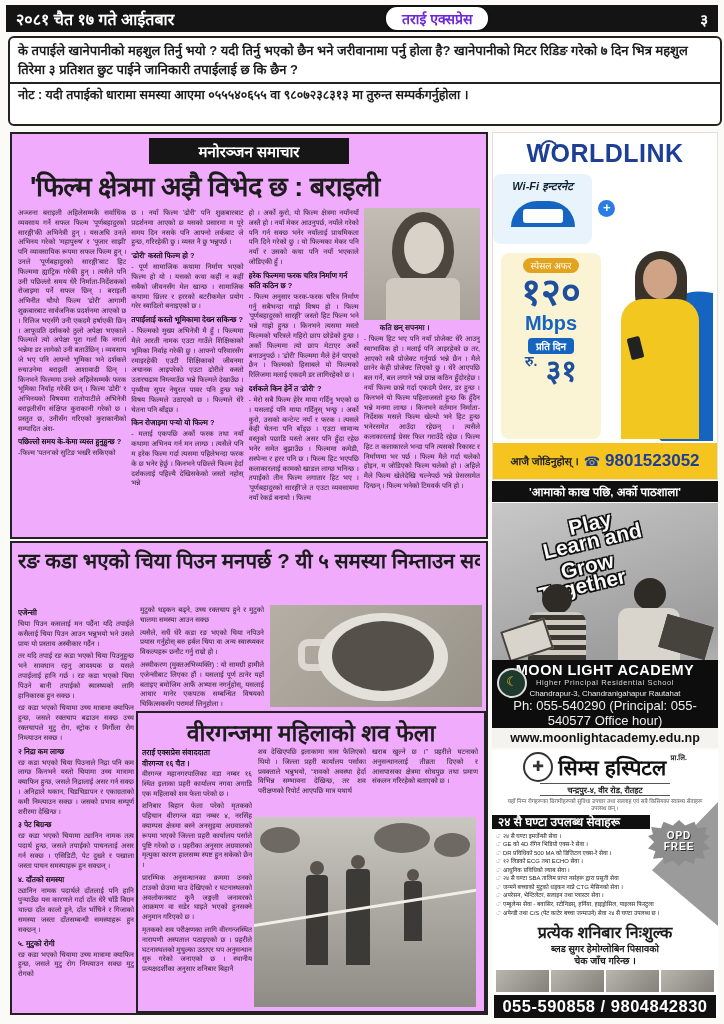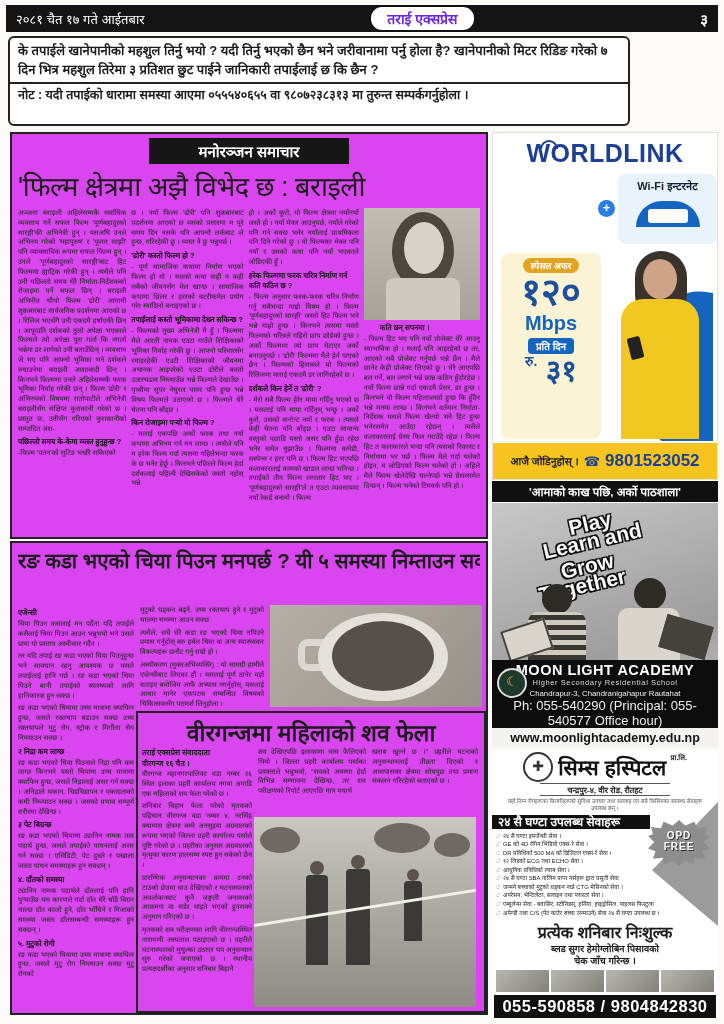--- a/index.html
+++ b/index.html
@@ -2,40 +2,40 @@
 <html><head>
 <meta charset="utf-8">
 <style>
   html,body{margin:0;padding:0;background:#e9e7e2;}
   .page{position:relative;width:724px;height:1024px;background:#fbfaf7;overflow:hidden;
         font-family:"Liberation Sans","DejaVu Sans",sans-serif;color:#1c1c1c;}
   .abs{position:absolute;}
   
   .masthead{left:6px;top:5px;width:712px;height:27px;background:#141414;display:flex;
             align-items:center;justify-content:space-between;padding:0 10px;box-sizing:border-box;}
-  .mast-date{color:#fff;font-size:13px;font-weight:normal;}
+  .mast-date{color:#fff;font-size:16px;font-weight:bold;}
   .mast-pill{background:#fff;border:2px solid #111;border-radius:13px;padding:2px 16px;
              font-size:14px;font-weight:bold;color:#6d28d9;}
   .mast-page{color:#fff;font-size:15px;font-weight:bold;}
   
-  .notice{left:8px;top:36px;width:622px;height:90px;border:2px solid #222;border-radius:6px;
+  .notice{left:8px;top:36px;width:714px;height:90px;border:2px solid #222;border-radius:6px;
           box-sizing:border-box;background:#fff;}
   .notice-body{margin:0;padding:4px 8px 2px;font-size:13px;font-weight:bold;line-height:1.45;}
   .notice-note{margin:0;padding:2px 8px;font-size:12.5px;font-weight:bold;border-top:2px solid #222;}
   
-  .nbox{border:2px solid #222;background:#d946ef;box-sizing:border-box;}
+  .nbox{border:2px solid #222;background:#f0abfc;box-sizing:border-box;}
   .badge{background:#161616;color:#fff;font-weight:bold;text-align:center;}
   .cols{display:flex;gap:5px;}
   .t{font-size:7px;line-height:1.4;text-align:justify;color:#242424;margin:0 0 3px;}
   .h{font-size:7.4px;font-weight:bold;margin:2px 0 2px;color:#111;}
   .col{overflow:hidden;}
   
   .ent{left:10px;top:132px;width:478px;height:407px;padding:4px 6px;overflow:hidden;}
   .ent-badge{width:200px;margin:0 auto;font-size:15px;padding:3px 0;}
-  .ent-head{font-size:27px;font-weight:normal;white-space:nowrap;overflow:hidden;margin:3px 0 4px;letter-spacing:-0.5px;}
+  .ent-head{font-size:27px;font-weight:bold;white-space:nowrap;overflow:hidden;margin:3px 12px 4px;letter-spacing:-0.5px;}
   .ent-cols{height:318px;}
   .photo{background:linear-gradient(180deg,#c2bcb4,#a8a29a);position:relative;overflow:hidden;}
   .face{position:absolute;border-radius:50%;background:#d9d2c8;}
   .hair{position:absolute;border-radius:50%;background:#4c463f;}
   .torso{position:absolute;background:#cfc9c0;border-radius:8px 8px 0 0;}
   .cap{font-size:7.4px;font-weight:bold;margin:2px 16px;}
   
   .life{left:10px;top:541px;width:478px;height:474px;overflow:hidden;}
   .life-badge{width:190px;margin:4px auto 0;font-size:16px;padding:3px 0;}
   .life-head{font-size:20.5px;font-weight:bold;white-space:nowrap;overflow:hidden;margin:3px 6px 2px;}
@@ -49,36 +49,36 @@
   .byline{font-size:7.6px;font-weight:bold;margin:0 0 1px;}
   .crime{left:116px;top:104px;width:222px;height:190px;background:linear-gradient(180deg,#cac7c1 0%,#b1ada7 40%,#8f8b85 100%);overflow:hidden;}
   .fig{position:absolute;background:#3c3a37;border-radius:4px 4px 0 0;}
   .fig-head{position:absolute;background:#5a534b;border-radius:50%;}
   .tape{position:absolute;left:-10px;top:88px;width:260px;height:3px;background:#f2efe8;transform:rotate(-9deg);}
   .bush{position:absolute;background:#6e6a63;border-radius:50%;}
   
   .wl{left:492px;top:132px;width:226px;height:348px;background:#fff;border:1px solid #e2e0da;box-sizing:border-box;overflow:hidden;}
   .wl-brand{text-align:center;font-size:25px;font-weight:bold;color:#1d3f94;letter-spacing:0.5px;margin-top:6px;position:relative;}
   .wifi-arc{position:absolute;left:47px;top:1px;width:14px;height:7px;border:2.5px solid #1d3f94;border-bottom:none;border-radius:14px 14px 0 0;}
-  .wl-row{display:flex;justify-content:flex-end;gap:10px;margin-top:6px;position:relative;}
+  .wl-row{display:flex;justify-content:flex-start;gap:10px;margin-top:6px;position:relative;font-style:italic;}
   .wl-card{width:99px;height:70px;background:#e9f3fb;border-radius:8px;text-align:center;padding-top:4px;box-sizing:border-box;}
   .wl-wifi-label{font-size:11px;font-weight:bold;color:#123;}
   .router-base{width:64px;height:26px;background:#1565c0;border-radius:60px 60px 0 0;margin:8px auto 0;position:relative;}
   .router-box{position:absolute;left:12px;top:8px;width:40px;height:14px;background:#fff;border-radius:3px;}
   .plus{position:absolute;left:105px;top:26px;width:17px;height:17px;border-radius:50%;background:#2a7de1;color:#fff;
         font-size:13px;font-weight:bold;text-align:center;line-height:16px;}
   .net-badge{display:inline-block;background:#d32027;color:#fff;font-weight:bold;font-size:11px;padding:1px 4px;border-radius:2px;}
   .tv-badge{display:inline-block;color:#8a8a8a;font-weight:bold;font-size:11px;margin-left:2px;border:1px solid #bbb;padding:0 2px;border-radius:2px;}
   .sang{font-size:8px;margin:2px 0;}
   .yt{display:flex;align-items:center;justify-content:center;gap:3px;}
   .yt-btn{width:16px;height:11px;background:#e00;border-radius:3px;position:relative;}
   .yt-btn::after{content:"";position:absolute;left:6px;top:3px;border-left:5px solid #fff;border-top:3px solid transparent;border-bottom:3px solid transparent;}
   .yt-word{font-size:11px;font-weight:bold;color:#111;}
   .offer{position:absolute;left:8px;top:120px;width:100px;height:186px;background:#fbf4d4;border-radius:8px;text-align:center;}
-  .offer-badge{display:inline-block;background:#e2a41f;color:#fff;font-size:9px;font-weight:bold;border-radius:8px;padding:1px 8px;margin-top:5px;}
+  .offer-badge{display:inline-block;background:#e2a41f;color:#fff;font-size:9px;font-weight:normal;border-radius:8px;padding:1px 8px;margin-top:5px;}
   .speed{font-size:38px;font-weight:bold;color:#1d4f9c;line-height:1.05;}
   .mbps{font-size:20px;font-weight:bold;color:#1565c0;line-height:1;}
   .perday{display:inline-block;background:#1565c0;color:#fff;font-size:10px;font-weight:bold;border-radius:4px;padding:1px 8px;margin-top:5px;}
   .price{font-size:30px;font-weight:bold;color:#1d4f9c;line-height:1.1;}
   .rs{font-size:14px;vertical-align:top;}
   .wl-disc{position:absolute;left:6px;top:310px;width:110px;font-size:6px;color:#333;text-align:center;}
   .woman{position:absolute;left:112px;top:118px;width:108px;height:190px;overflow:hidden;}
   .w-swoosh{position:absolute;right:-20px;top:40px;width:80px;height:160px;background:#1565c0;border-radius:40px 0 0 40px;transform:rotate(8deg);}
   .w-hair{position:absolute;left:30px;top:0px;width:52px;height:70px;background:#3a332c;border-radius:26px;}
   .w-face{position:absolute;left:38px;top:8px;width:34px;height:40px;background:#cfa386;border-radius:50%;}
@@ -302,21 +302,21 @@
     </div>
     <div class="kid" style="left:118px">
       <div class="kid-head" style="left:24px;top:-92px;width:32px;height:32px"></div>
       <div class="kid-body" style="left:8px;top:-62px;width:62px;height:62px;background:#dad5cc"></div>
       <div class="book" style="left:52px;top:-50px;width:44px;height:30px;background:#46423c;transform:rotate(16deg)"></div>
     </div>
     <div class="ribbon"></div>
     <div class="sch-band">
       <div class="crest">☾</div>
       <div class="sch-name">MOON LIGHT ACADEMY</div>
-      <div class="sch-sub">Higher Secondary Residential School</div>
+      <div class="sch-sub">Higher Principal Residential School</div>
       <div class="sch-addr">Chandrapur-3, Chandranigahapur Rautahat</div>
       <div class="sch-ph">Ph: 055-540290 (Principal: 055-540577 Office hour)</div>
     </div>
     <div class="sch-web">www.moonlightacademy.edu.np</div>
   </aside>
 
   <aside class="abs hosp">
     <div class="hosp-head">
       <div class="hosp-logo">✚</div>
       <div>

